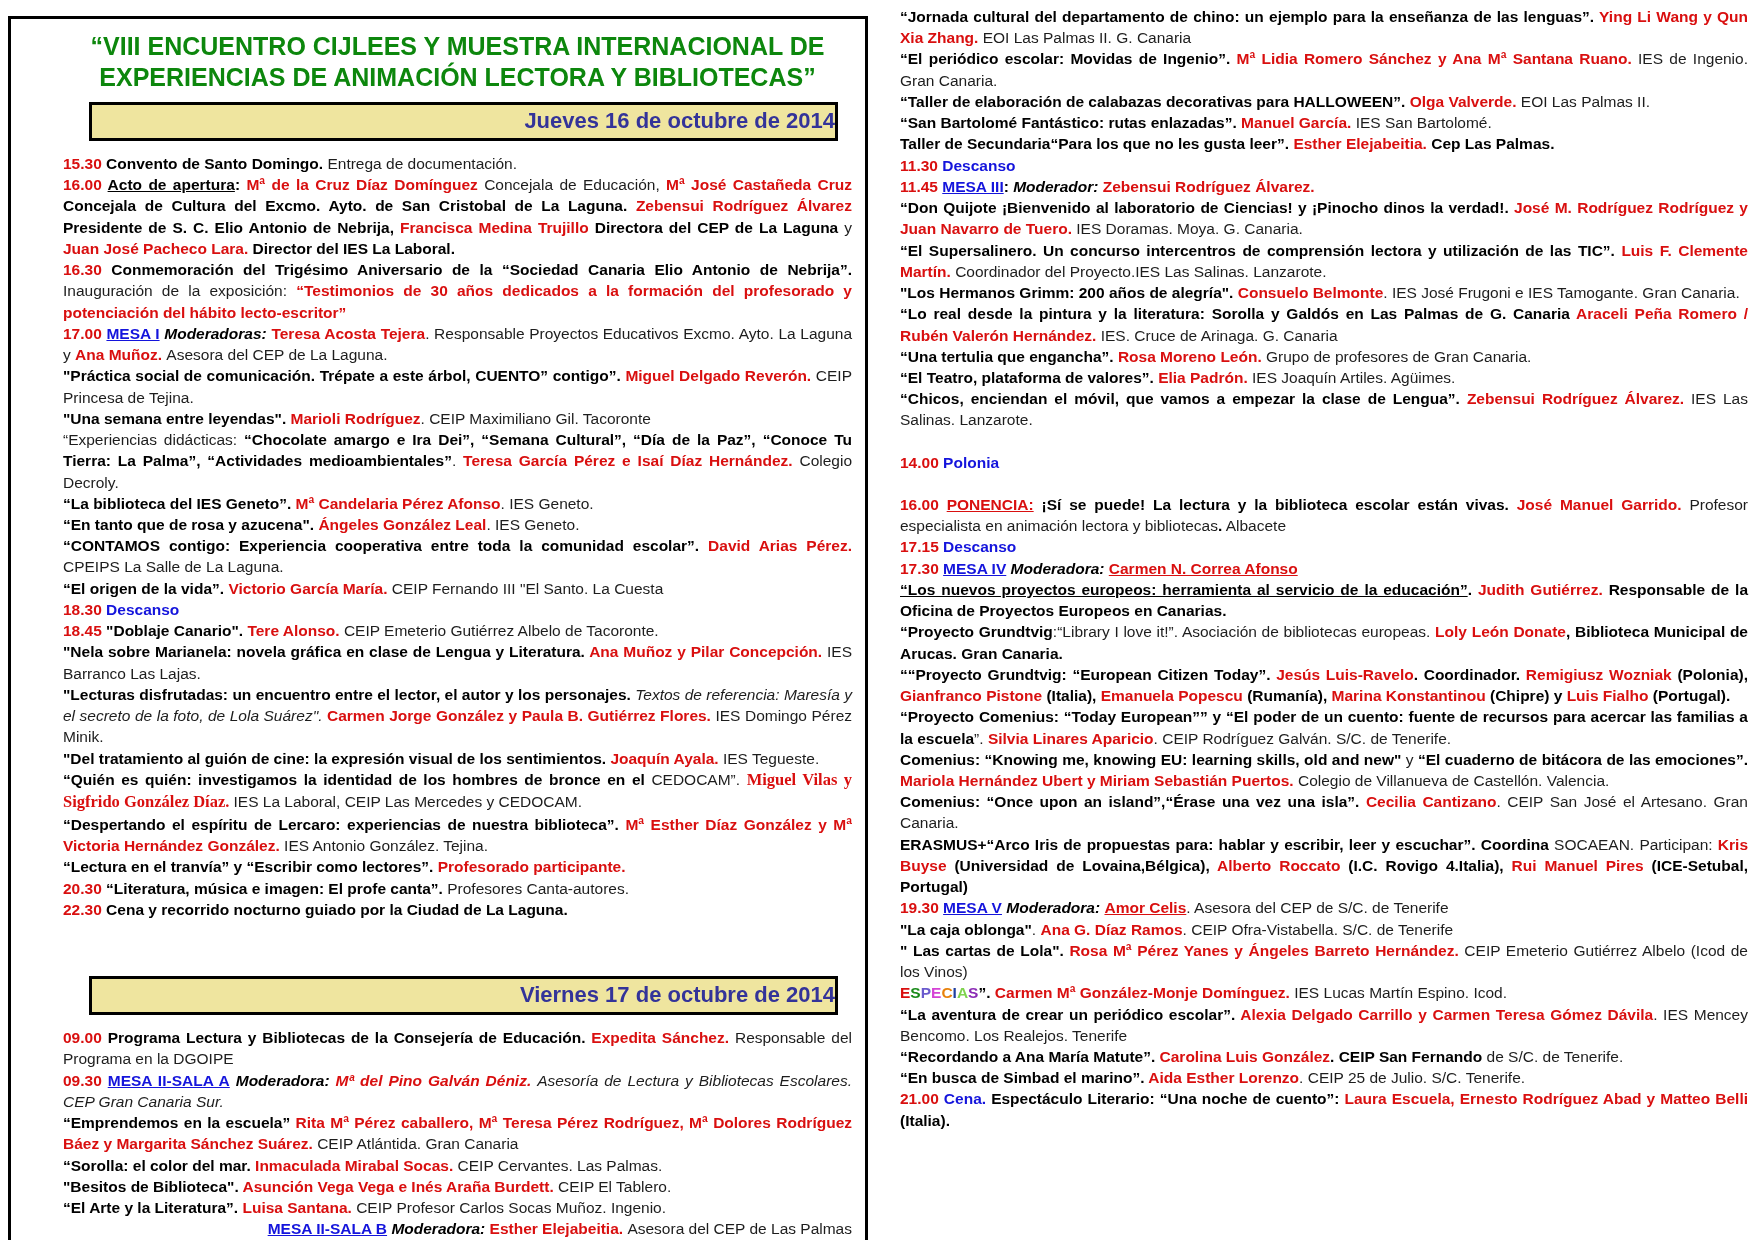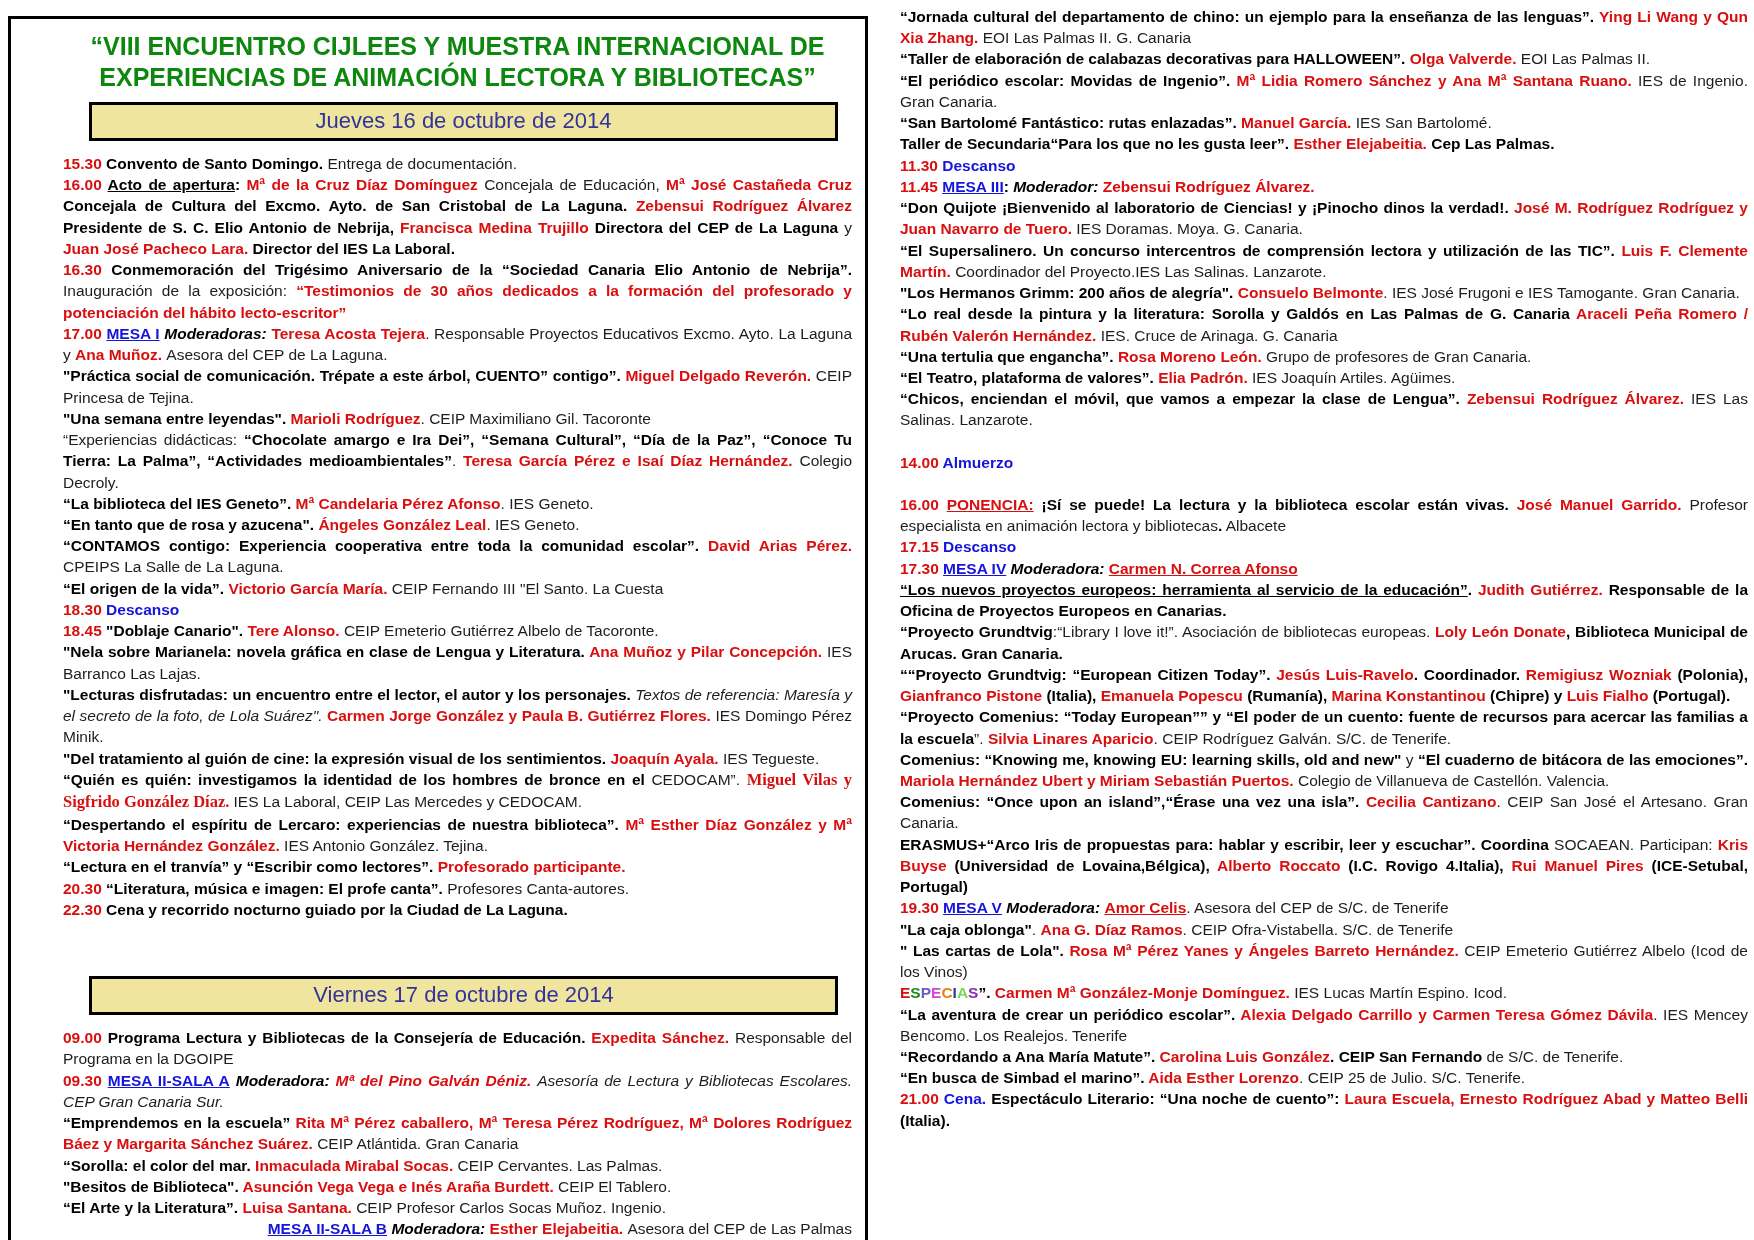--- a/index.html
+++ b/index.html
@@ -28,23 +28,23 @@
     font-weight:bold;
     font-size:25px;
     line-height:1.22;
     color:var(--green);
     margin:4px 0 10px 0;
   }
   .banner{
     border:3px solid #000000;
     background:var(--banner-bg);
     color:var(--navy);
-    font-weight:normal;
+    font-weight:bold;
     font-size:22px;
-    text-align:center;
+    text-align:right;
     padding:3px 0 4px 0;
     margin:6px 14px 12px 26px;
   }
   .banner.second{margin-top:56px;}
   .para{
     font-size:15.5px;
     line-height:1.37;
     text-align:justify;
     color:var(--ink);
     margin:0;
@@ -109,34 +109,34 @@
         <div class="para"><span class="s-b">"Besitos de Biblioteca". </span><span class="s-r">Asunción Vega Vega e  Inés Araña Burdett. </span><span class="s-p">CEIP El Tablero.</span></div>
         <div class="para"><span class="s-b">“El Arte y la Literatura”. </span><span class="s-r">Luisa Santana. </span><span class="s-p">CEIP Profesor Carlos Socas Muñoz. Ingenio.</span></div>
         <div class="para indent"><span class="s-m">MESA II-SALA B</span><span class="s-p">  </span><span class="s-biu">Moderadora:</span><span class="s-p"> </span><span class="s-r">Esther Elejabeitia. </span><span class="s-p">Asesora del CEP de Las Palmas</span></div>
         <div class="para"><span class="s-b">"Proyecto de inclusión de Educación Plástica y Visual". </span><span class="s-r">Mª del Rosario de Alba Gómez</span><span class="s-p">. Aula Enclave del IES Agaete. Gran Canaria.</span></div>
       </div>
   </div>
 
   <div class="col-right">
     <div>
         <div class="para"><span class="s-b">“Jornada cultural del departamento de chino: un ejemplo para la enseñanza de las lenguas”. </span><span class="s-r">Ying Li Wang y Qun Xia Zhang. </span><span class="s-p">EOI Las Palmas II. G. Canaria</span></div>
+        <div class="para"><span class="s-b">“El periódico escolar: Movidas de Ingenio”. </span><span class="s-r">Mª Lidia Romero Sánchez y Ana Mª Santana Ruano. </span><span class="s-p">IES de Ingenio. Gran Canaria.</span></div>
         <div class="para"><span class="s-b">“Taller de elaboración de calabazas decorativas para HALLOWEEN”. </span><span class="s-r">Olga Valverde. </span><span class="s-p">EOI Las Palmas II.</span></div>
-        <div class="para"><span class="s-b">“El periódico escolar: Movidas de Ingenio”. </span><span class="s-r">Mª Lidia Romero Sánchez y Ana Mª Santana Ruano. </span><span class="s-p">IES de Ingenio. Gran Canaria.</span></div>
         <div class="para"><span class="s-b">“San Bartolomé Fantástico: rutas enlazadas”. </span><span class="s-r">Manuel García. </span><span class="s-p">IES San Bartolomé.</span></div>
         <div class="para"><span class="s-b">Taller de Secundaria“Para los que no les gusta leer”. </span><span class="s-r">Esther Elejabeitia. </span><span class="s-b">Cep Las Palmas.</span></div>
         <div class="para"><span class="s-t">11.30 </span><span class="s-bl">Descanso</span></div>
         <div class="para"><span class="s-t">11.45 </span><span class="s-m">MESA III</span><span class="s-b">: </span><span class="s-biu">Moderador:</span><span class="s-p"> </span><span class="s-r">Zebensui Rodríguez Álvarez.</span></div>
         <div class="para"><span class="s-b">“Don Quijote ¡Bienvenido al laboratorio de Ciencias! y ¡Pinocho dinos la verdad!. </span><span class="s-r">José M. Rodríguez Rodríguez y Juan Navarro de Tuero. </span><span class="s-p">IES Doramas. Moya. G. Canaria.</span></div>
         <div class="para"><span class="s-b">“El Supersalinero. Un concurso intercentros de comprensión lectora y utilización de las TIC”. </span><span class="s-r">Luis F. Clemente Martín. </span><span class="s-p">Coordinador del Proyecto.IES Las Salinas. Lanzarote.</span></div>
         <div class="para"><span class="s-b">"Los Hermanos Grimm: 200 años de alegría". </span><span class="s-r">Consuelo Belmonte</span><span class="s-p">. IES José Frugoni e IES Tamogante. Gran Canaria.</span></div>
         <div class="para"><span class="s-b">“Lo real desde la pintura y la literatura: Sorolla y Galdós en Las Palmas de G. Canaria </span><span class="s-r">Araceli Peña Romero / Rubén Valerón Hernández. </span><span class="s-p">IES. Cruce de Arinaga. G. Canaria</span></div>
         <div class="para"><span class="s-b">“Una tertulia que engancha”. </span><span class="s-r">Rosa Moreno León. </span><span class="s-p">Grupo de profesores de Gran Canaria.</span></div>
         <div class="para"><span class="s-b">“El Teatro, plataforma de valores”. </span><span class="s-r">Elia Padrón. </span><span class="s-p">IES Joaquín Artiles. Agüimes.</span></div>
         <div class="para"><span class="s-b">“Chicos, enciendan el móvil, que vamos a empezar la clase de Lengua”. </span><span class="s-r">Zebensui Rodríguez Álvarez. </span><span class="s-p">IES Las Salinas. Lanzarote.</span></div>
-        <div class="para gap"><span class="s-t">14.00 </span><span class="s-bl">Almuerzo</span></div>
+        <div class="para gap"><span class="s-t">14.00 </span><span class="s-bl">Polonia</span></div>
         <div class="para gap"><span class="s-t">16.00 </span><span class="s-ru">PONENCIA:</span><span class="s-b"> ¡Sí se puede! La lectura y la biblioteca escolar están vivas. </span><span class="s-r">José Manuel Garrido. </span><span class="s-p">Profesor especialista en animación lectora y bibliotecas</span><span class="s-b">.</span><span class="s-p"> Albacete</span></div>
         <div class="para"><span class="s-t">17.15 </span><span class="s-bl">Descanso</span></div>
         <div class="para"><span class="s-t">17.30 </span><span class="s-m">MESA IV</span><span class="s-p"> </span><span class="s-biu">Moderadora:</span><span class="s-p"> </span><span class="s-ru">Carmen N. Correa Afonso</span></div>
         <div class="para"><span class="s-bu">“Los nuevos proyectos europeos: herramienta al servicio de la educación”</span><span class="s-b">. </span><span class="s-r">Judith Gutiérrez. </span><span class="s-b">Responsable de la Oficina de Proyectos Europeos en Canarias.</span></div>
         <div class="para"><span class="s-b">“Proyecto Grundtvig</span><span class="s-p">:“Library I love it!”. Asociación de bibliotecas europeas. </span><span class="s-r">Loly León Donate</span><span class="s-b">, Biblioteca Municipal de Arucas. Gran Canaria.</span></div>
         <div class="para"><span class="s-b">““Proyecto Grundtvig: “European Citizen Today”. </span><span class="s-r">Jesús Luis-Ravelo</span><span class="s-b">. Coordinador. </span><span class="s-r">Remigiusz Wozniak </span><span class="s-b">(Polonia), </span><span class="s-r">Gianfranco Pistone </span><span class="s-b">(Italia), </span><span class="s-r">Emanuela Popescu </span><span class="s-b">(Rumanía), </span><span class="s-r">Marina Konstantinou </span><span class="s-b">(Chipre) y </span><span class="s-r">Luis Fialho </span><span class="s-b">(Portugal).</span></div>
         <div class="para"><span class="s-b">“Proyecto Comenius: “Today European”” y “El poder de un cuento: fuente de recursos para acercar las familias a la escuela</span><span class="s-p">”. </span><span class="s-r">Silvia Linares Aparicio</span><span class="s-p">. CEIP Rodríguez Galván. S/C. de Tenerife.</span></div>
         <div class="para"><span class="s-b">Comenius: “Knowing me, knowing EU: learning skills, old and new" </span><span class="s-p">y  </span><span class="s-b">“El cuaderno de bitácora de las emociones”. </span><span class="s-r">Mariola Hernández Ubert y Miriam Sebastián Puertos. </span><span class="s-p">Colegio de Villanueva de Castellón. Valencia.</span></div>
         <div class="para"><span class="s-b">Comenius: “Once upon an island”,“Érase una vez una isla”. </span><span class="s-r">Cecilia Cantizano</span><span class="s-p">. CEIP San José el Artesano. Gran Canaria.</span></div>
         <div class="para"><span class="s-b">ERASMUS+“Arco Iris de propuestas para: hablar y escribir, leer y escuchar”. Coordina </span><span class="s-p">SOCAEAN. Participan: </span><span class="s-r">Kris Buyse </span><span class="s-b">(Universidad de Lovaina,Bélgica), </span><span class="s-r">Alberto Roccato </span><span class="s-b"> (I.C. Rovigo 4.Italia), </span><span class="s-r">Rui Manuel Pires </span><span class="s-b">(ICE-Setubal, Portugal)</span></div>

